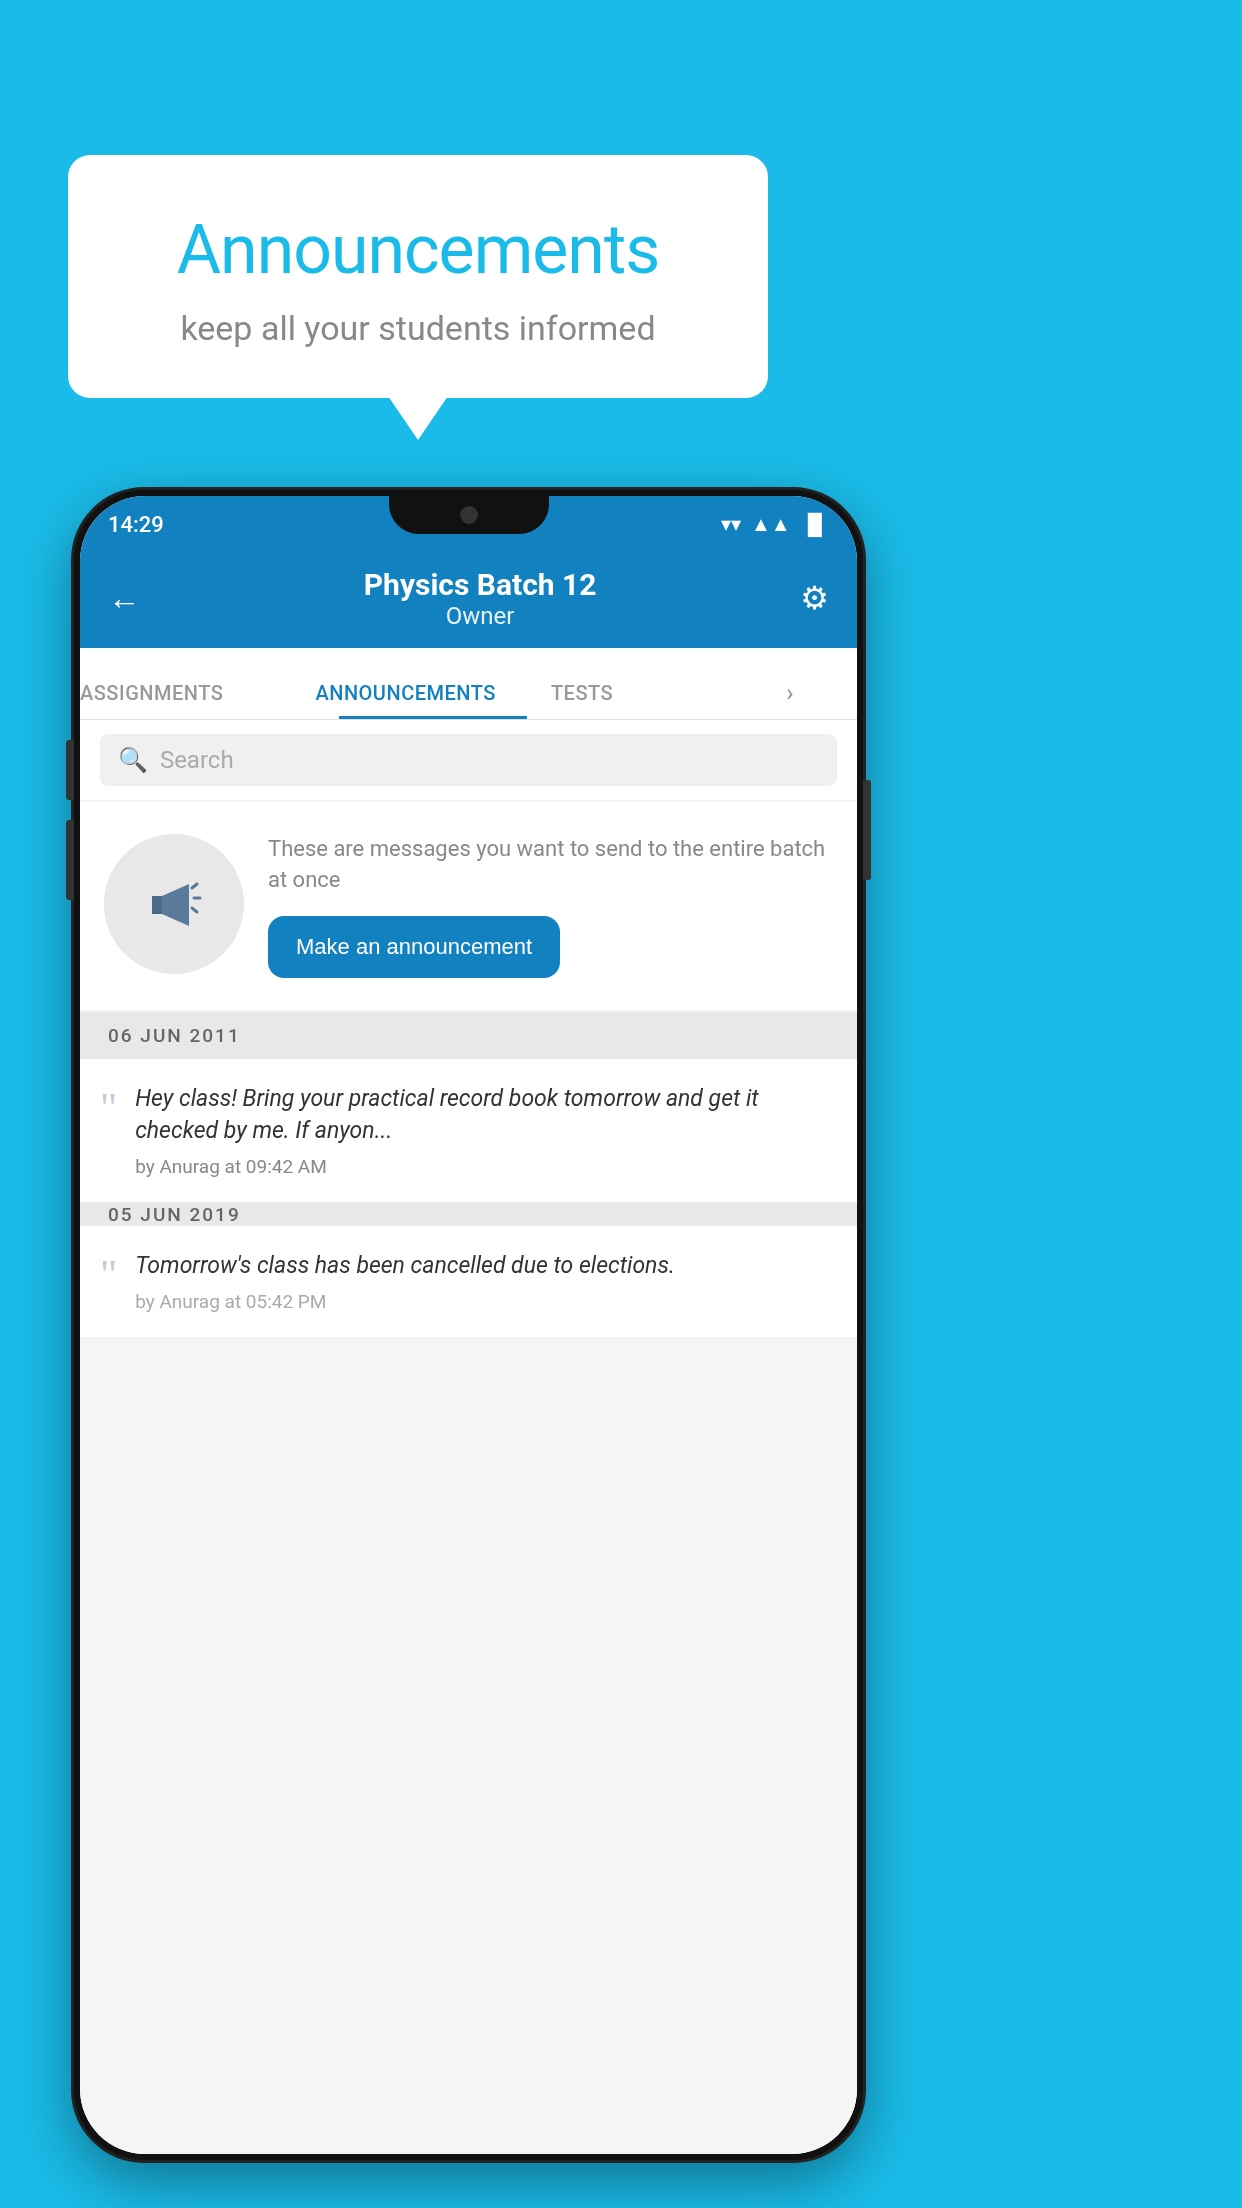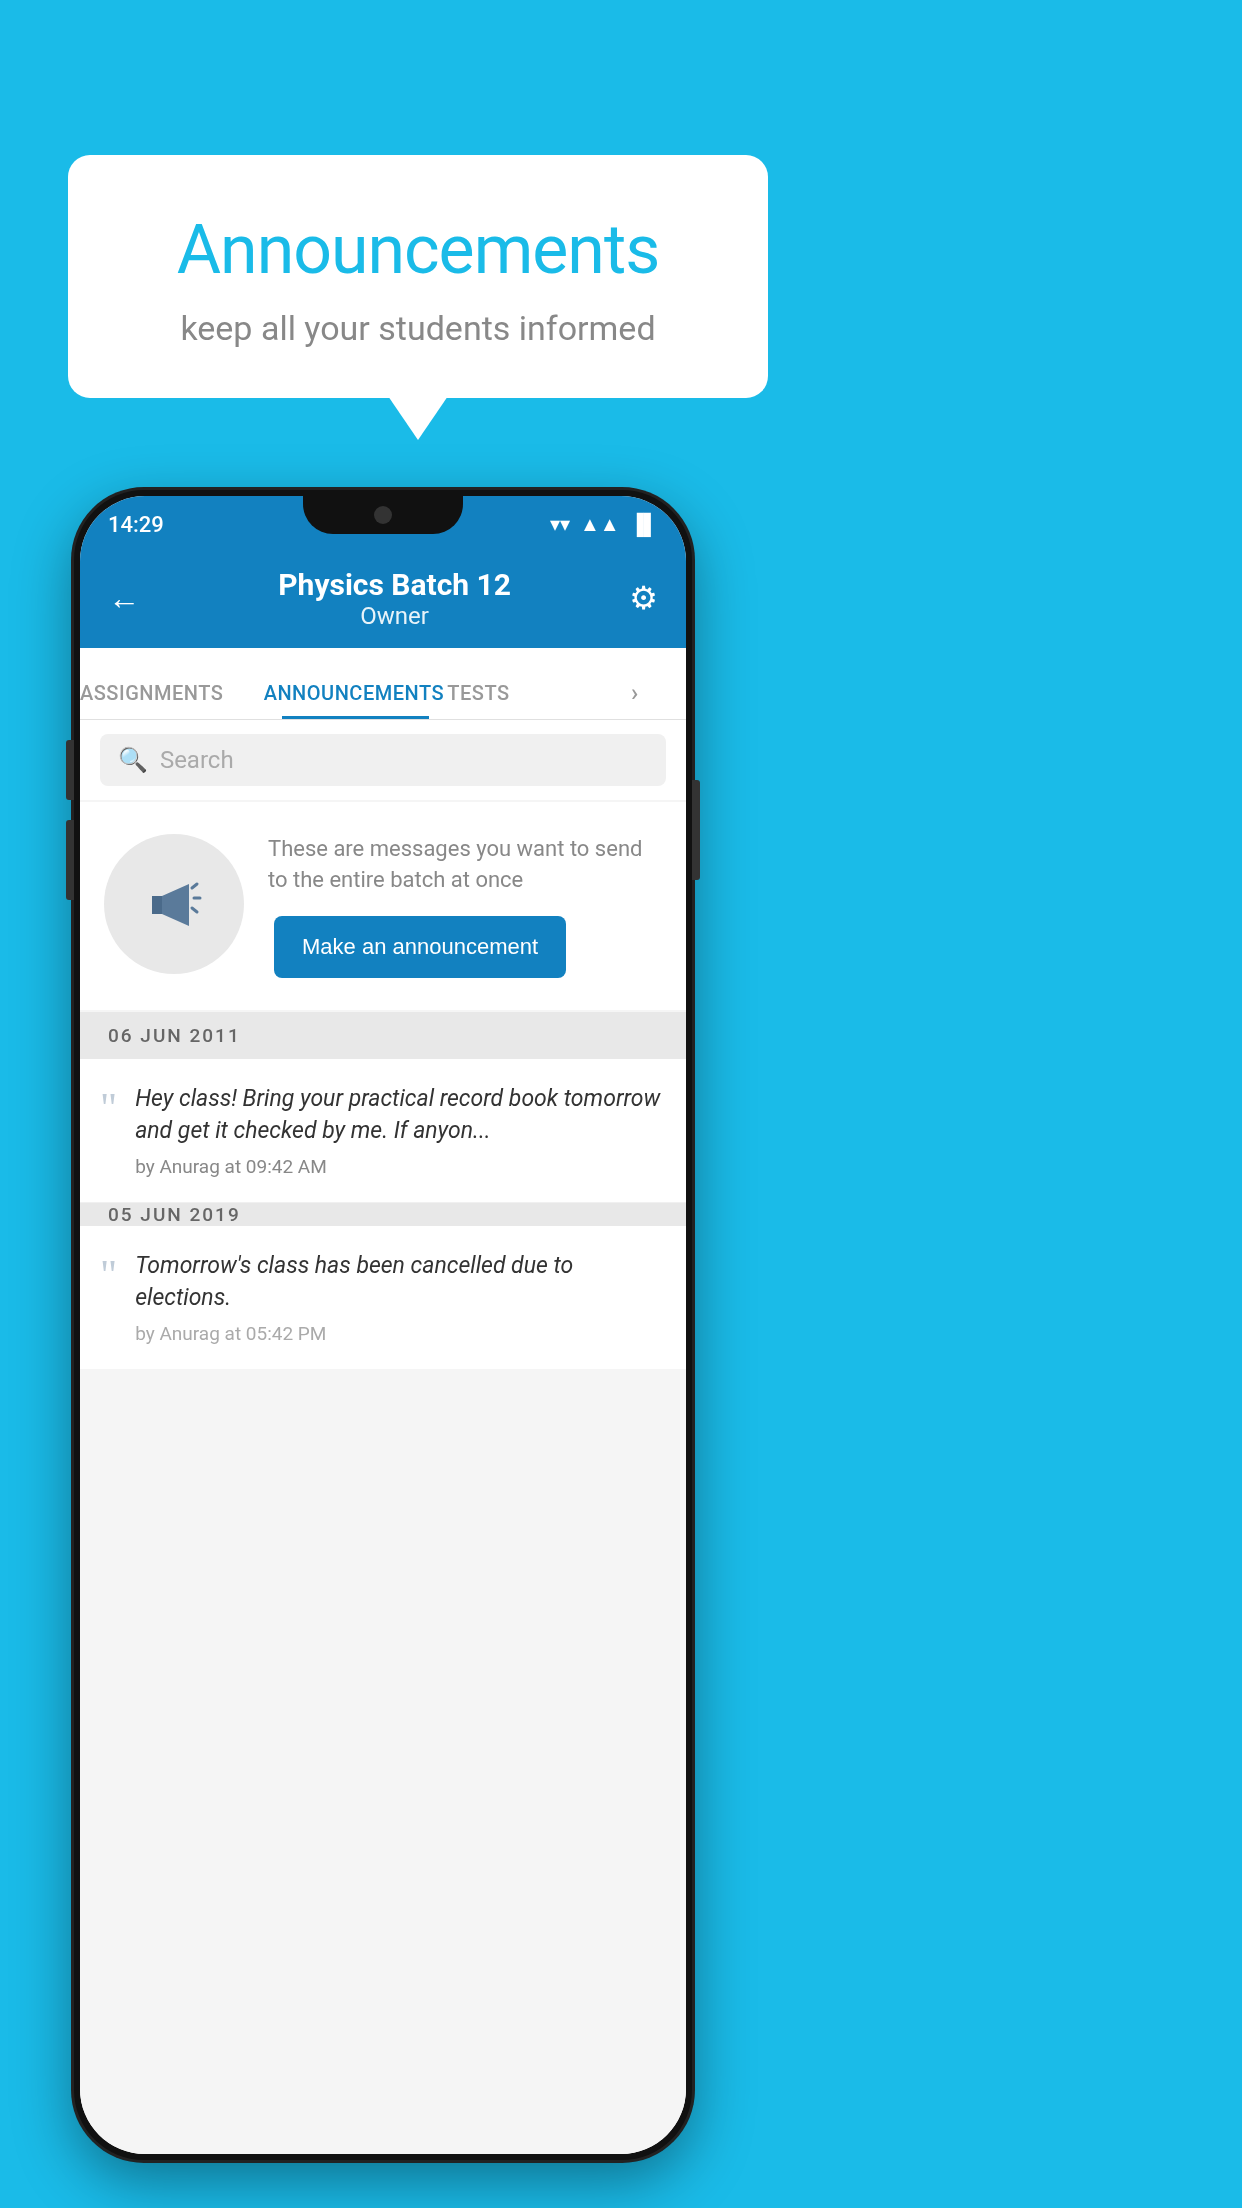--- a/index.html
+++ b/index.html
@@ -55,21 +55,21 @@
       text-align: center;
       margin-top: 18px;
       font-weight: 400;
     }
 
     
     .phone-frame {
       position: absolute;
       top: 490px;
       left: 74px;
-      width: 618px;
+      width: 789px;
       height: 1670px;
       background: #111;
       border-radius: 70px;
       padding: 6px;
       box-shadow: 0 0 0 3px #222, 0 20px 60px rgba(0,0,0,0.4);
     }
 
     .phone-inner {
       width: 100%;
       height: 100%;
@@ -283,27 +283,26 @@
       color: #888;
       font-size: 22px;
       line-height: 1.4;
       margin-bottom: 20px;
     }
 
     .make-announcement-btn {
       background: #1281C0;
       color: white;
       border: none;
-      border-radius: 8px;
+      border-radius: 16px;
       padding: 18px 28px;
       font-size: 22px;
       font-weight: 500;
       cursor: pointer;
       display: inline-block;
-      margin-left: 6px;
     }
 
     
     .date-separator {
       background: #e8e8e8;
       padding: 12px 28px;
       color: #666;
       font-size: 19px;
       letter-spacing: 2px;
       font-weight: 500;

